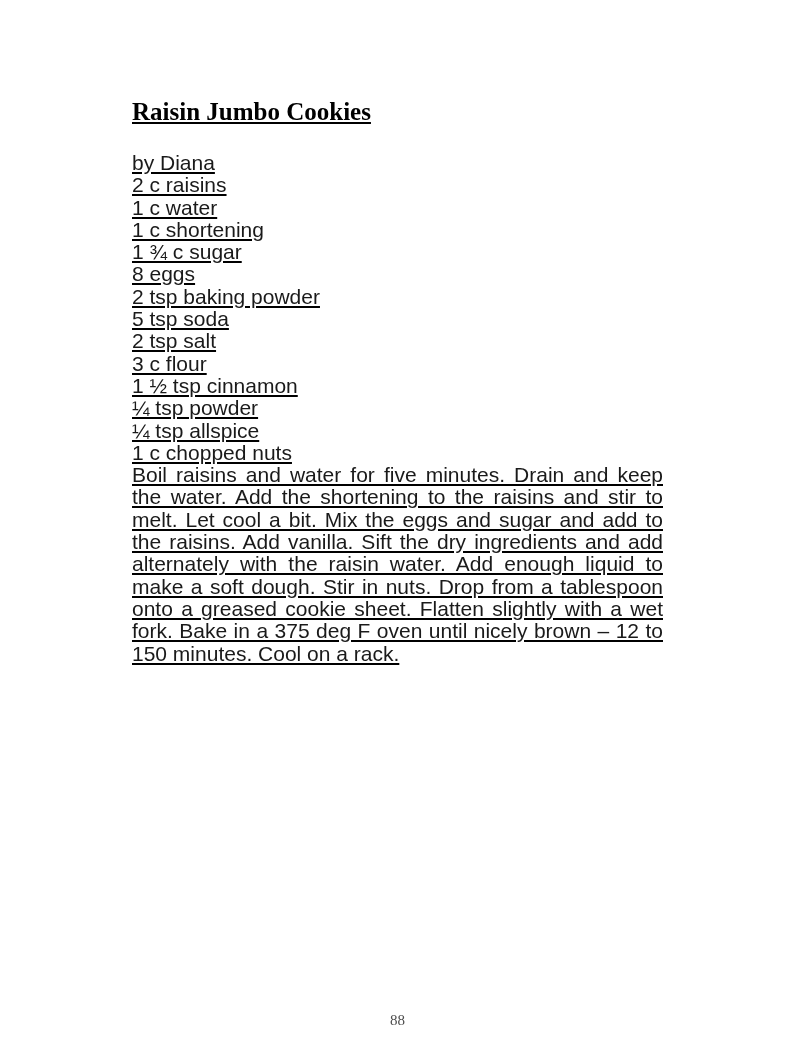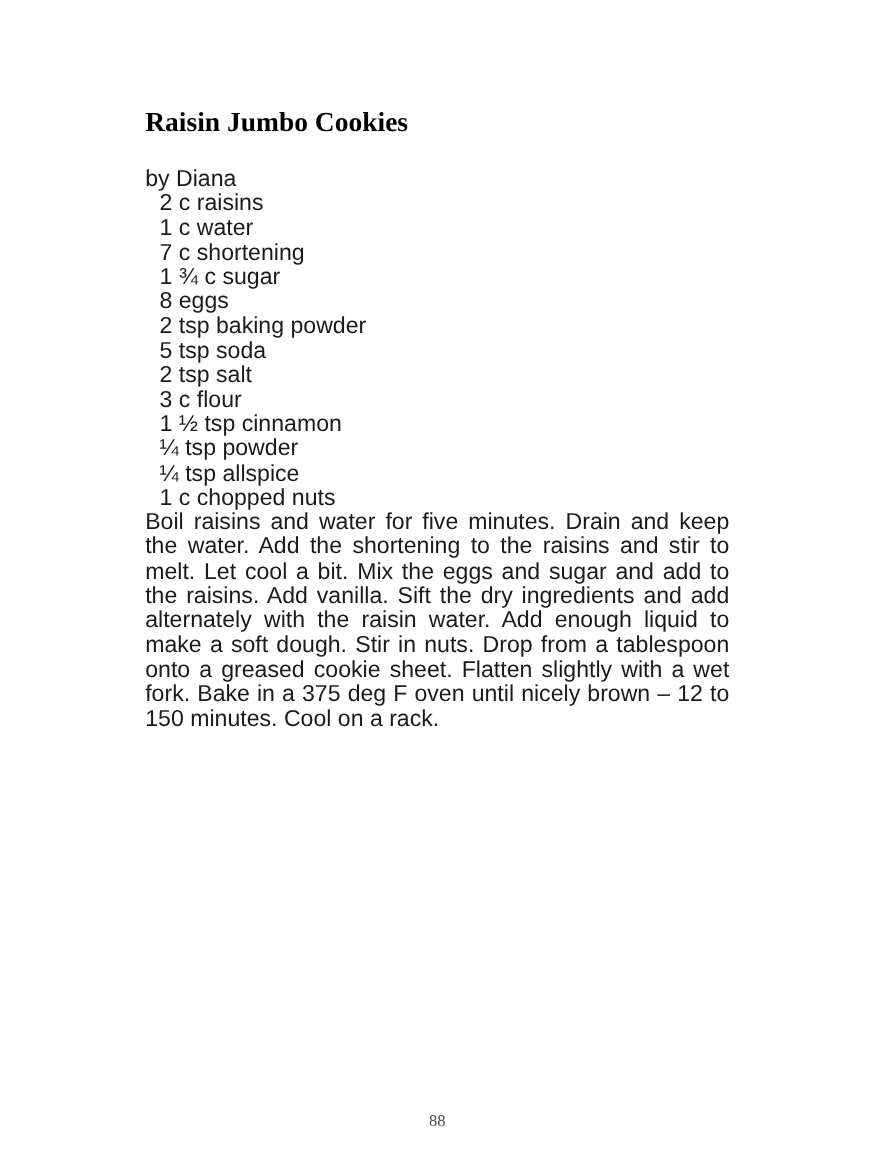--- a/index.html
+++ b/index.html
@@ -12,38 +12,38 @@
     width: 795px;
     height: 1063px;
     background: #ffffff;
     overflow: hidden;
   }
   .content {
     position: absolute;
     left: 132px;
     top: 97px;
     width: 531px;
+    text-decoration: underline;
   }
   .title {
     font-family: "Liberation Serif", serif;
     font-weight: 700;
     font-size: 25px;
     line-height: 29px;
     color: #000000;
     margin: 0 0 26px 0;
   }
   .body-text {
     font-family: "Liberation Sans", sans-serif;
     font-size: 21px;
     line-height: 22.3px;
     color: #1a1a1a;
   }
   .ingredient-line {
     white-space: nowrap;
-    margin-left: 13px;
   }
   .instructions {
     text-align: justify;
     margin: 0;
   }
   .page-number {
     position: absolute;
     left: 0;
     right: 0;
     top: 1012px;
@@ -57,21 +57,21 @@
 <body>
 
 <div class="page">
   <div class="content">
     <h1 class="title">Raisin Jumbo Cookies</h1>
     <div class="body-text">
       <div>by Diana</div>
       <div>
         <div class="ingredient-line">2 c raisins</div>
         <div class="ingredient-line">1 c water</div>
-        <div class="ingredient-line">7 c shortening</div>
+        <div class="ingredient-line">1 c shortening</div>
         <div class="ingredient-line">1 ¾ c sugar</div>
         <div class="ingredient-line">8 eggs</div>
         <div class="ingredient-line">2 tsp baking powder</div>
         <div class="ingredient-line">5 tsp soda</div>
         <div class="ingredient-line">2 tsp salt</div>
         <div class="ingredient-line">3 c flour</div>
         <div class="ingredient-line">1 ½ tsp cinnamon</div>
         <div class="ingredient-line">¼ tsp powder</div>
         <div class="ingredient-line">¼ tsp allspice</div>
         <div class="ingredient-line">1 c chopped nuts</div>

